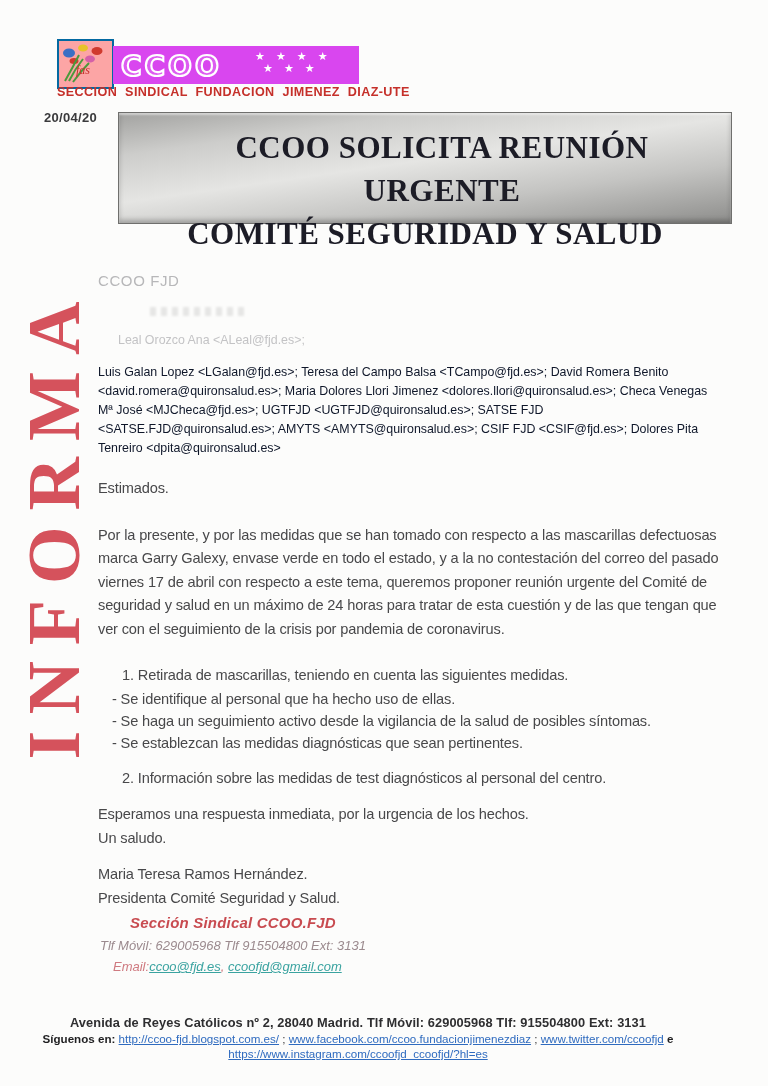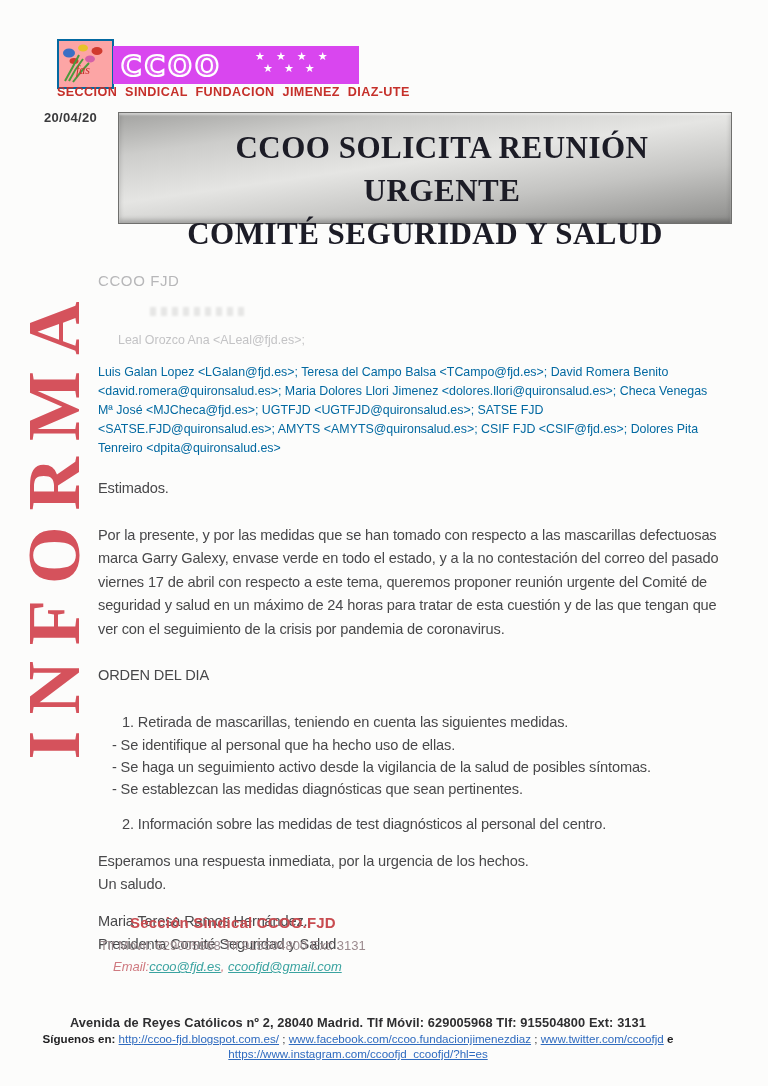--- a/index.html
+++ b/index.html
@@ -40,33 +40,33 @@
     transform:rotate(-90deg);transform-origin:0 0;
     font-family:"Liberation Serif",serif;font-weight:bold;font-size:74px;
     color:#d5525c;letter-spacing:16px;text-align:center;white-space:nowrap;
   }
 
   
   .mail-from{left:98px;top:272px;font-size:15px;color:#b7b7b9;letter-spacing:.6px;}
   .smudge{left:150px;top:307px;width:95px;height:9px;opacity:.22;filter:blur(1px);
     background:repeating-linear-gradient(90deg,#9a9a9a 0 6px,transparent 6px 11px);}
   .mail-to{left:118px;top:333px;font-size:12.4px;color:#c3c3c5;}
-  .mail-cc{left:98px;top:363px;width:622px;font-size:12.4px;line-height:19px;color:#0369a1;}
+  .mail-cc{left:98px;top:363px;width:622px;font-size:12.4px;line-height:19px;color:#0f172a;}
 
   
   .letter{left:98px;top:477px;width:640px;font-size:14.6px;line-height:23.5px;color:#48484a;letter-spacing:-.15px;}
   .letter .blk{margin:0 0 0 0;}
   .letter .sp{margin-top:23px;}
   .letter .sp-s{margin-top:13px;}
   .letter .num{padding-left:24px;}
   .letter .dash{padding-left:14px;line-height:22px;}
 
   
-  .sig-org{left:130px;top:914px;color:#c84b50;font-weight:bold;font-size:15px;letter-spacing:.2px;}
-  .sig-tel{left:100px;top:938px;color:#9b8a8e;font-size:13px;}
+  .sig-org{left:130px;top:914px;color:#c84b50;font-weight:bold;font-style:italic;font-size:15px;letter-spacing:.2px;}
+  .sig-tel{left:100px;top:938px;color:#9b8a8e;font-style:italic;font-size:13px;}
   .sig-mail{left:113px;top:959px;font-style:italic;font-size:13px;color:#cf7a80;}
   .sig-mail a{color:#3aa3a0;text-decoration:underline;}
 
   
   .footer{left:0;top:1015px;width:716px;text-align:center;color:#2e2e30;}
   .f1{font-size:12.8px;font-weight:bold;letter-spacing:.1px;}
   .f2,.f3,.f4{font-size:11.6px;margin-top:2px;}
   .flabel{font-weight:bold;color:#1f1f21;}
   .footer a{color:#2f6bbf;text-decoration:underline;}
   .fsep{color:#3a3a3c;}
@@ -107,21 +107,20 @@
 <div class="abs informa">INFORMA</div>
 
 <div class="abs mail-from">CCOO FJD</div>
 <div class="abs smudge"></div>
 <div class="abs mail-to">Leal Orozco Ana &lt;ALeal@fjd.es&gt;;</div>
 <div class="abs mail-cc">Luis Galan Lopez &lt;LGalan@fjd.es&gt;; Teresa del Campo Balsa &lt;TCampo@fjd.es&gt;; David Romera Benito &lt;david.romera@quironsalud.es&gt;; Maria Dolores Llori Jimenez &lt;dolores.llori@quironsalud.es&gt;; Checa Venegas Mª José &lt;MJCheca@fjd.es&gt;; UGTFJD &lt;UGTFJD@quironsalud.es&gt;; SATSE FJD &lt;SATSE.FJD@quironsalud.es&gt;; AMYTS &lt;AMYTS@quironsalud.es&gt;; CSIF FJD &lt;CSIF@fjd.es&gt;; Dolores Pita Tenreiro &lt;dpita@quironsalud.es&gt;</div>
 
 <div class="abs letter">
   <div class="blk">Estimados.</div>
   <div class="blk sp">Por la presente, y por las medidas que se han tomado con respecto a las mascarillas defectuosas marca Garry Galexy, envase verde en todo el estado, y a la no contestación del correo del pasado viernes 17 de abril con respecto a este tema, queremos proponer reunión urgente del Comité de seguridad y salud en un máximo de 24 horas para tratar de esta cuestión y de las que tengan que ver con el seguimiento de la crisis por pandemia de coronavirus.</div>
-  <div class="blk sp">ORDEN DEL DIA</div>
   <div class="blk sp num">1.  Retirada de mascarillas, teniendo en cuenta las siguientes medidas.</div>
   <div class="blk dash">- Se identifique al personal que ha hecho uso de ellas.</div>
   <div class="blk dash">- Se haga un seguimiento activo desde la vigilancia de la salud de posibles síntomas.</div>
   <div class="blk dash">- Se establezcan las medidas diagnósticas que sean pertinentes.</div>
   <div class="blk sp-s num">2.  Información sobre las medidas de test diagnósticos al personal del centro.</div>
   <div class="blk sp-s">Esperamos una respuesta inmediata, por la urgencia de los hechos.</div>
   <div class="blk">Un saludo.</div>
   <div class="blk sp-s">Maria Teresa Ramos Hernández.</div>
   <div class="blk">Presidenta Comité Seguridad y Salud.</div>
 </div>

